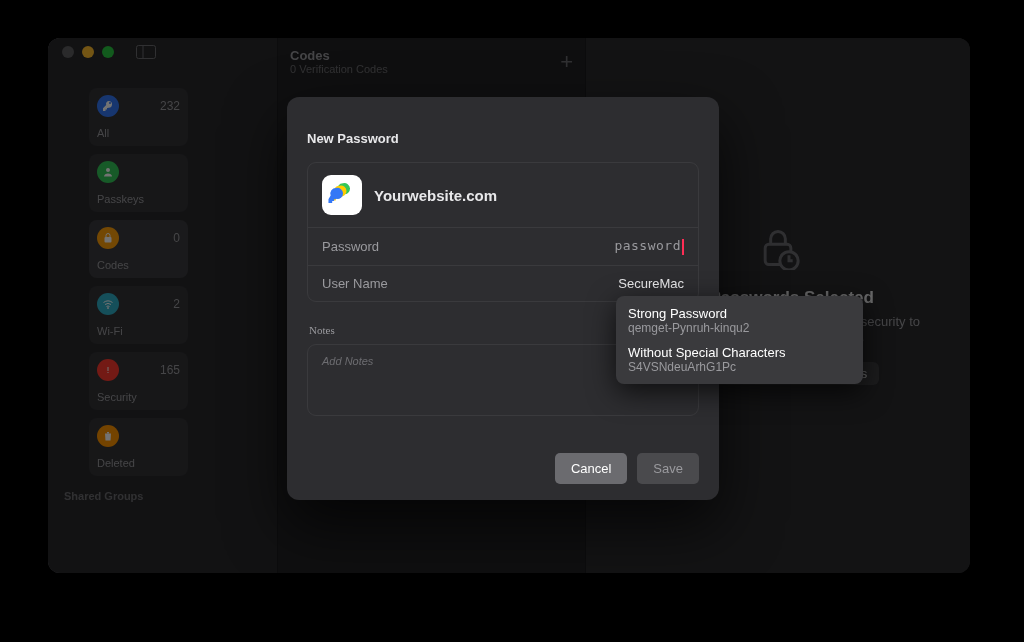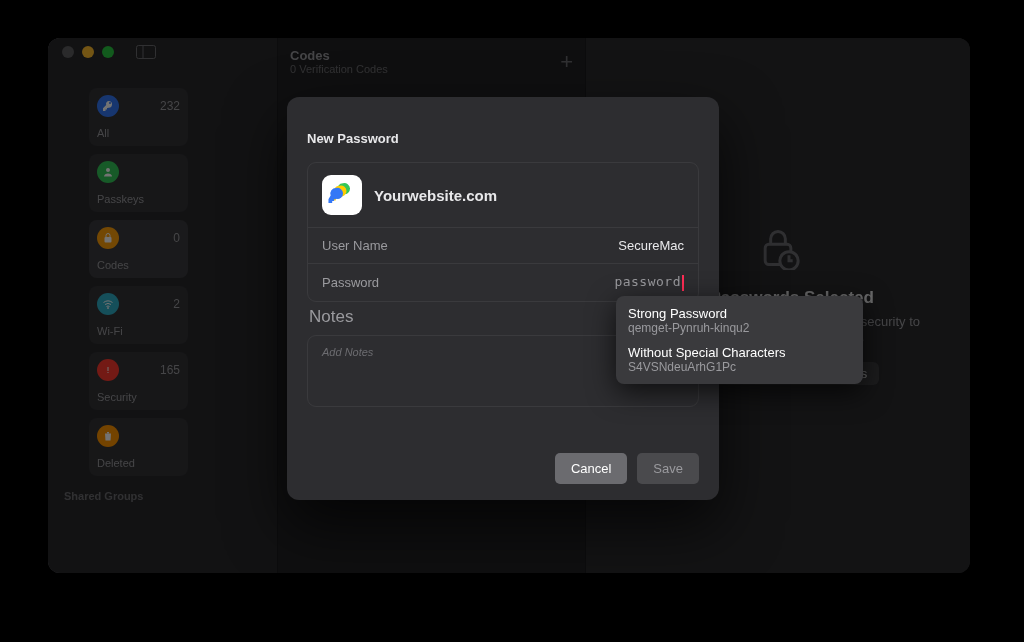--- a/index.html
+++ b/index.html
@@ -146,21 +146,21 @@
     font-family:ui-monospace,Menlo,monospace;
     color:var(--text-dim);
     position:relative;
     letter-spacing:.5px;
   }
   .caret{
     display:inline-block;width:2px;height:16px;
     background:var(--caret-pink);vertical-align:middle;
     margin-left:1px;
   }
-  .notes-label{margin-top:5px;font-size:17px;color:var(--text-dim);padding:0 2px;}
+  .notes-label{margin-top:22px;font-size:11px;color:var(--text-dim);padding:0 2px;font-family:Liberation Serif, serif;}
   .notes-box{
     margin-top:8px;
     border:1px solid var(--hairline);
     border-radius:9px;
     height:72px;
     padding:10px 14px;
     color:var(--text-faint);
     font-size:11px;
     font-style:italic;
   }
@@ -334,30 +334,30 @@
             <path d="M6 0a6 6 0 0 0-5.65 8L-2 12v4h4v-2h2v-2h2l.35-.35A6 6 0 1 0 6 0z" fill="#34c759" transform="translate(6 0) scale(.8)"></path>
             <path d="M6 0a6 6 0 0 0-5.65 8L-2 12v4h4v-2h2v-2h2l.35-.35A6 6 0 1 0 6 0z" fill="#ffcc00" transform="translate(3 2) scale(.8)"></path>
             <path d="M6 0a6 6 0 0 0-5.65 8L-2 12v4h4v-2h2v-2h2l.35-.35A6 6 0 1 0 6 0z" fill="#3478f6" transform="translate(0 4) scale(.8)"></path>
           </g>
         </svg>
       </div>
       <div class="site-name">Yourwebsite.com</div>
     </div>
 
     <div class="field">
-      <span class="field-label">User Name</span>
-      <span class="field-value">SecureMac</span>
-    </div>
-
-    <div class="field">
       <span class="field-label">Password</span>
       <span class="field-value input">
         <span>password</span><span class="caret"></span>
       </span>
     </div>
+
+    <div class="field">
+      <span class="field-label">User Name</span>
+      <span class="field-value">SecureMac</span>
+    </div>
   </div>
 
   <div class="notes-label">Notes</div>
   <div class="notes-box">
     <span style="color:var(--text-faint)">Add Notes</span>
   </div>
 
   <div class="modal-footer">
     <button class="btn cancel">Cancel</button>
     <button class="btn save">Save</button>

